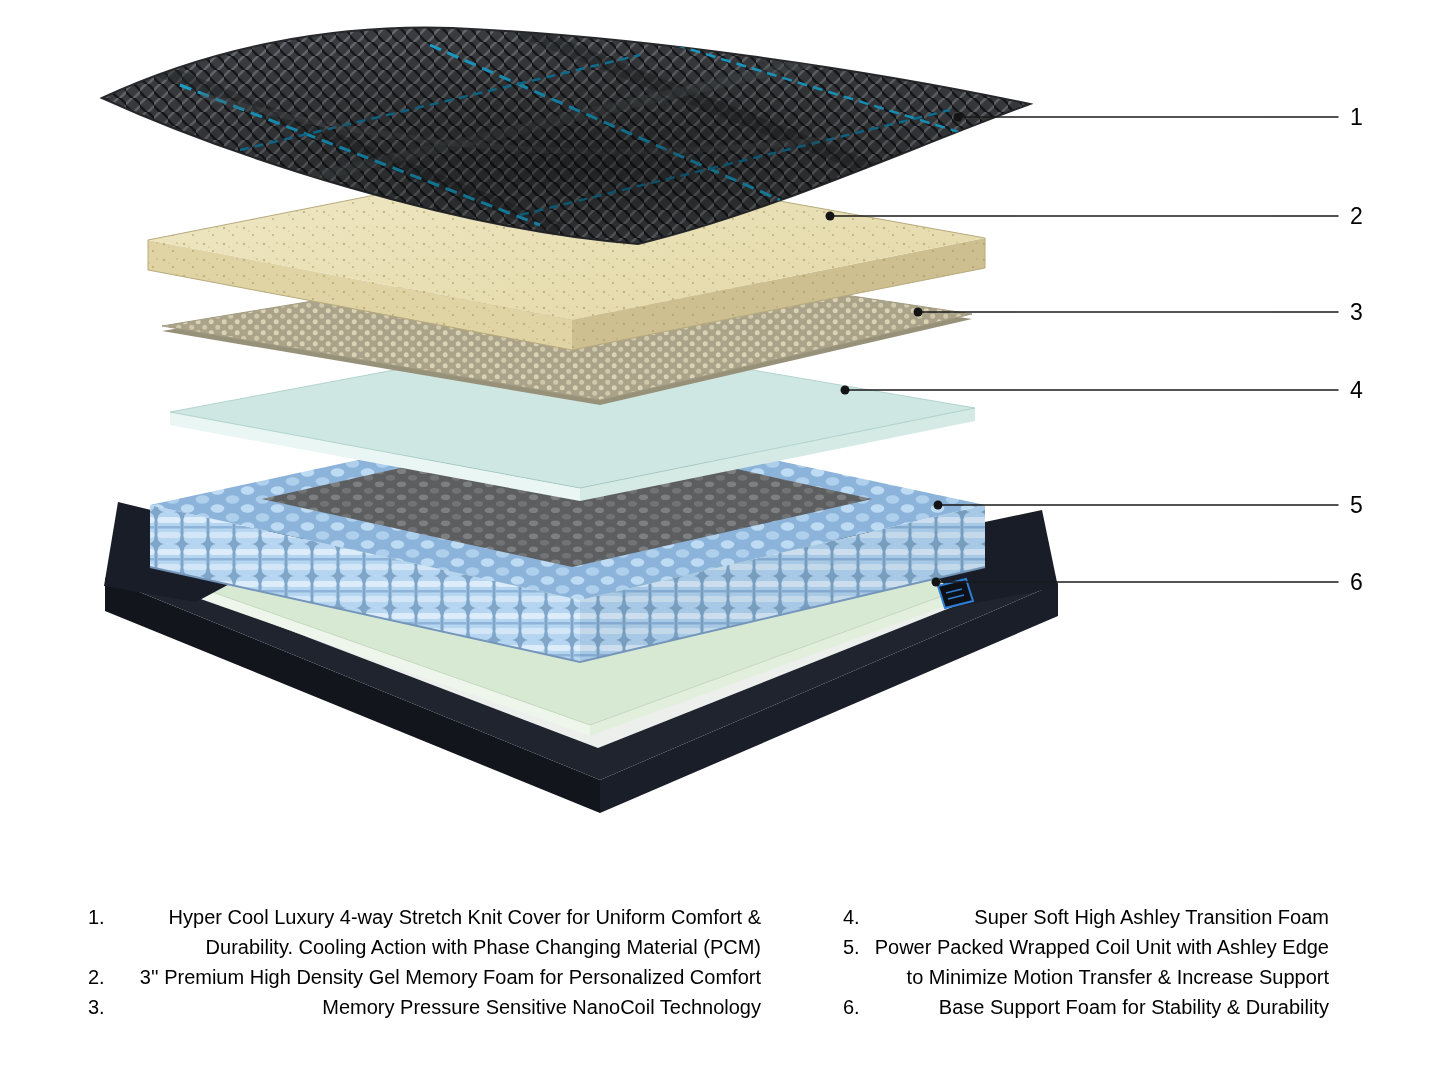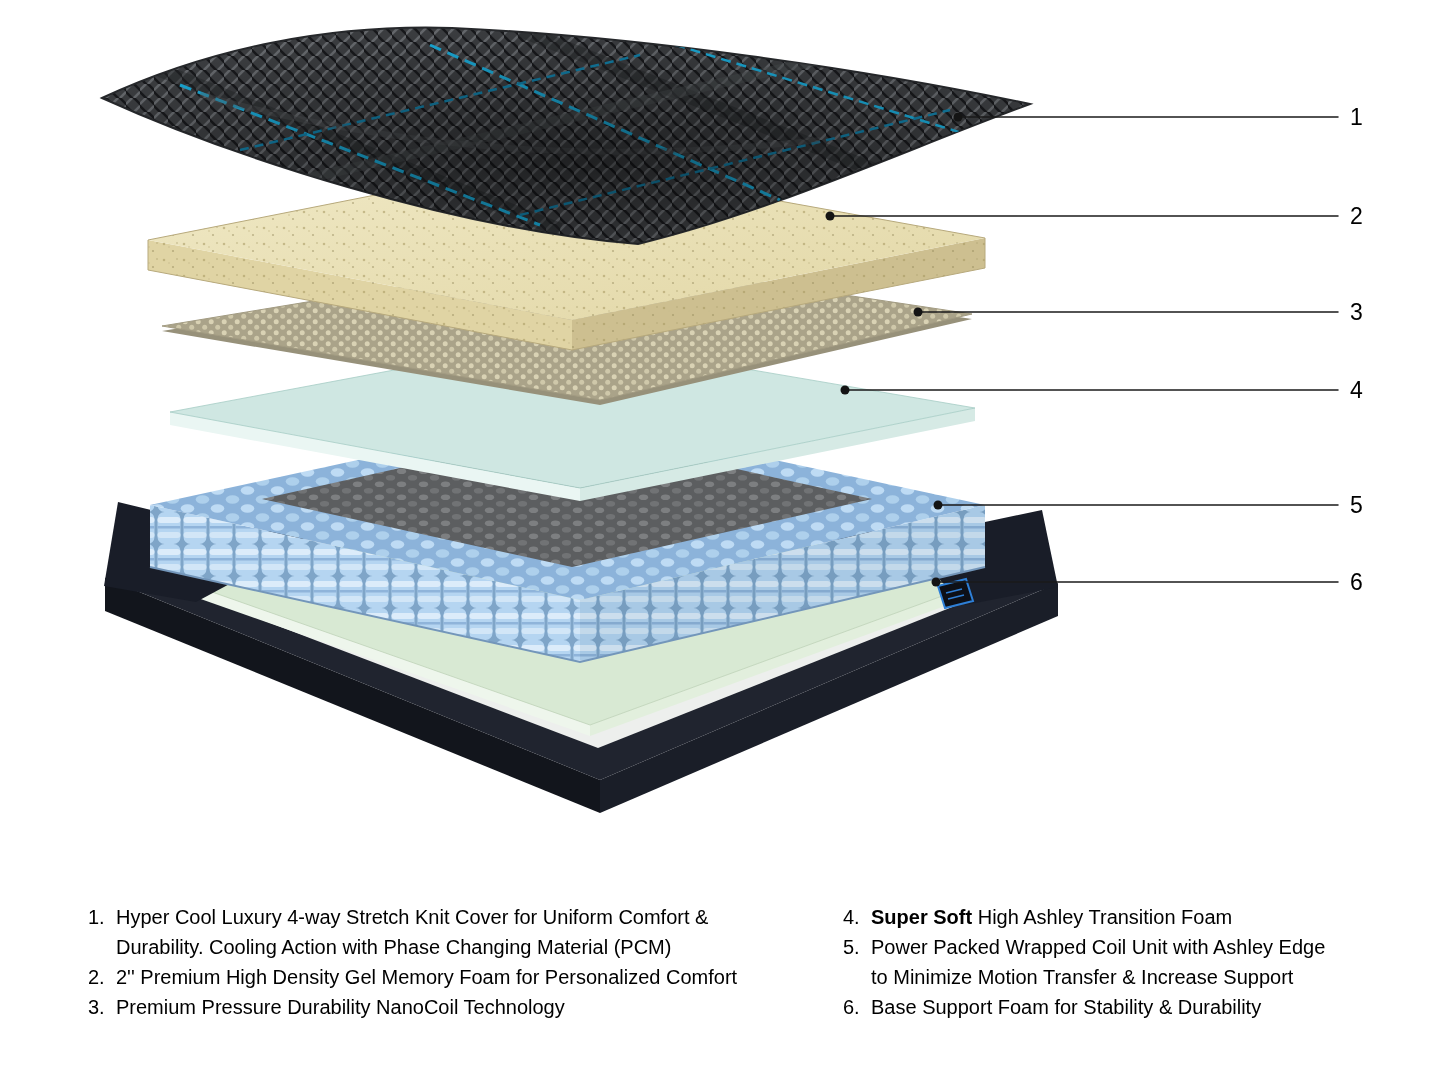--- a/index.html
+++ b/index.html
@@ -5,22 +5,22 @@
   html,body{margin:0;padding:0;background:#fff;}
   .stage{position:relative;width:1445px;height:1084px;background:#ffffff;overflow:hidden;font-family:"Liberation Sans",sans-serif;}
   .diagram-svg{position:absolute;left:0;top:0;display:block;}
   .callout-number{font-family:"Liberation Sans",sans-serif;font-size:23px;fill:#000;}
   .legend{position:absolute;top:902px;left:0;width:1445px;color:#000;}
   .legend-col{position:absolute;top:0;}
   .legend-col.left{left:88px;width:673px;}
   .legend-col.right{left:843px;width:486px;}
   .legend-item{display:flex;align-items:flex-start;font-size:20px;line-height:30px;}
   .legend-item .num{flex:0 0 28px;}
-  .legend-item .txt{flex:1 1 auto;}
-  .legend-item b{font-weight:700;}
+  .legend-item .txt{flex:1 1 auto;text-align:right;}
+  .legend-item b{font-weight:400;}
 </style>
 </head>
 <body>
 
 <div class="stage">
   <svg class="diagram-svg" width="1445" height="1084" viewBox="0 0 1445 1084">
     <defs>
       <linearGradient id="tanTop" x1="0" y1="0" x2="1" y2="1">
         <stop offset="0" stop-color="#f0e9c6"></stop>
         <stop offset="1" stop-color="#e2d7a6"></stop>
@@ -162,25 +162,25 @@
   </svg>
 
   <div class="legend">
     <div class="legend-col left">
       <div class="legend-item">
         <span class="num">1.</span>
         <span class="txt"><b></b><span>Hyper Cool Luxury 4-way Stretch Knit Cover for Uniform Comfort &amp; Durability. Cooling Action with Phase Changing Material (PCM)</span></span>
       </div>
       <div class="legend-item">
         <span class="num">2.</span>
-        <span class="txt"><b></b><span>2'' Premium High Density Gel Memory Foam for Personalized Comfort</span></span>
+        <span class="txt"><b></b><span>3'' Premium High Density Gel Memory Foam for Personalized Comfort</span></span>
       </div>
       <div class="legend-item">
         <span class="num">3.</span>
-        <span class="txt"><b></b><span>Premium Pressure Durability NanoCoil Technology</span></span>
+        <span class="txt"><b></b><span>Memory Pressure Sensitive NanoCoil Technology</span></span>
       </div>
     </div>
     <div class="legend-col right">
       <div class="legend-item">
         <span class="num">4.</span>
         <span class="txt"><b>Super Soft</b><span> High Ashley Transition Foam</span></span>
       </div>
       <div class="legend-item">
         <span class="num">5.</span>
         <span class="txt"><b></b><span>Power Packed Wrapped Coil Unit with Ashley Edge to Minimize Motion Transfer &amp; Increase Support</span></span>

